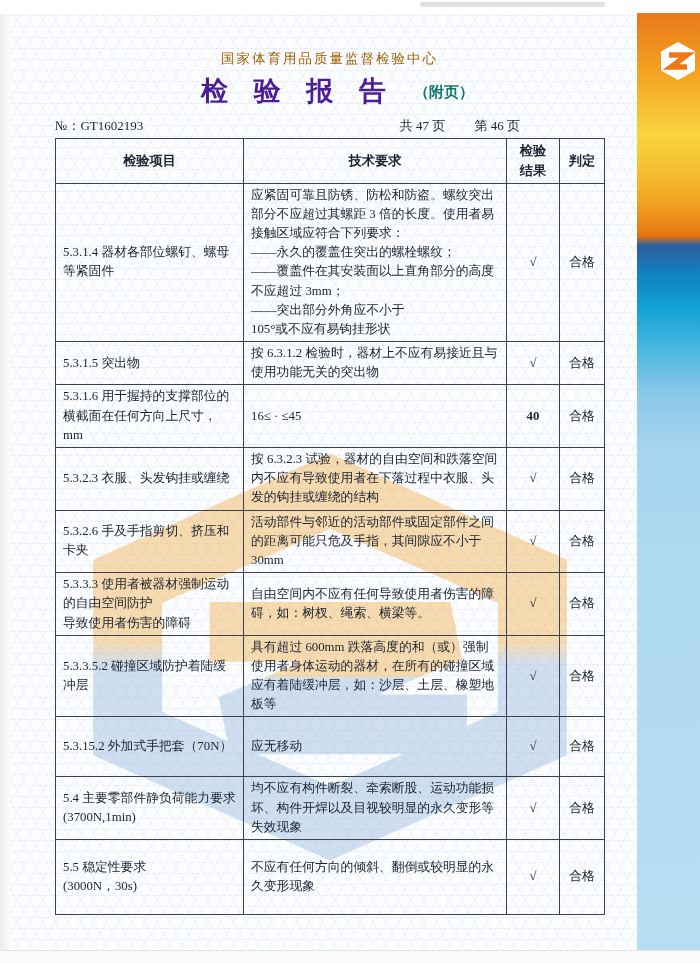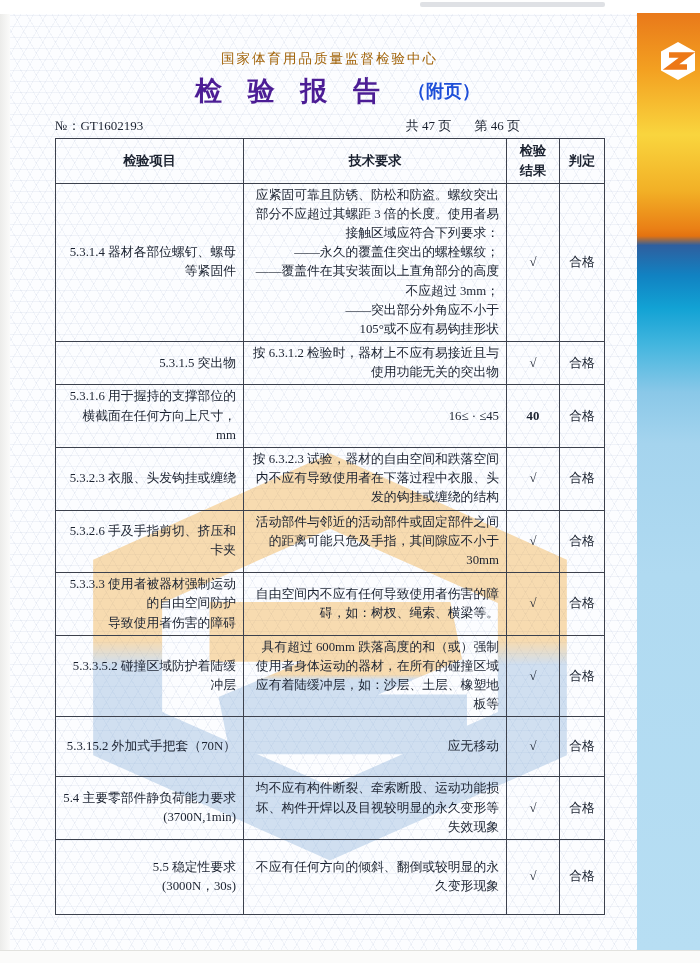--- a/index.html
+++ b/index.html
@@ -59,43 +59,43 @@
   .org-name{
     text-align:center;font-size:13.5px;letter-spacing:2px;
     color:#a16207;margin-bottom:5px;
   }
   .title-line{text-align:center;margin-bottom:8px;white-space:nowrap;}
   .title{
     font-size:27px;font-weight:bold;letter-spacing:.95em;margin-right:-.95em;
     color:#4c1d95;
     margin-left:16px;
   }
-  .title-suffix{font-size:18px;font-weight:bold;color:#1d4ed8;position:relative;top:-3px;margin-left:28px;}
+  .title-suffix{font-size:15px;font-weight:bold;color:#0f766e;position:relative;top:-3px;margin-left:28px;}
   .meta-row{
     display:flex;justify-content:space-between;align-items:flex-end;
     font-size:13px;margin-bottom:3px;color:#1b2230;
   }
   .page-info{margin-right:84px;}
-  .page-info span{margin-left:20px;}
+  .page-info span{margin-left:26px;}
   .page-info span:first-child{margin-left:0;}
   
   table{
     border-collapse:collapse;table-layout:fixed;width:549px;
     font-size:12.8px;color:#1b2230;
   }
   col.c1{width:188px;} col.c2{width:263px;} col.c3{width:53px;} col.c4{width:45px;}
   th,td{
     border:1px solid #3c414d;
     padding:2px 7px;
     vertical-align:middle;
     background:transparent;
     line-height:1.5;
   }
   th{font-weight:bold;font-size:13.2px;height:38px;padding:2px 2px;}
-  td.item,td.req{text-align:right;white-space:pre-line;}
+  td.item,td.req{text-align:left;white-space:pre-line;}
   td.result,td.verdict{text-align:center;padding:2px 2px;}
   td.result{font-weight:bold;}
   tbody tr:nth-child(1){height:142px;}
   tbody tr:nth-child(2){height:38px;}
   tbody tr:nth-child(3){height:34px;}
   tbody tr:nth-child(4){height:52px;}
   tbody tr:nth-child(5){height:52px;}
   tbody tr:nth-child(6){height:57px;}
   tbody tr:nth-child(7){height:28px;}
   tbody tr:nth-child(8){height:60px;}

